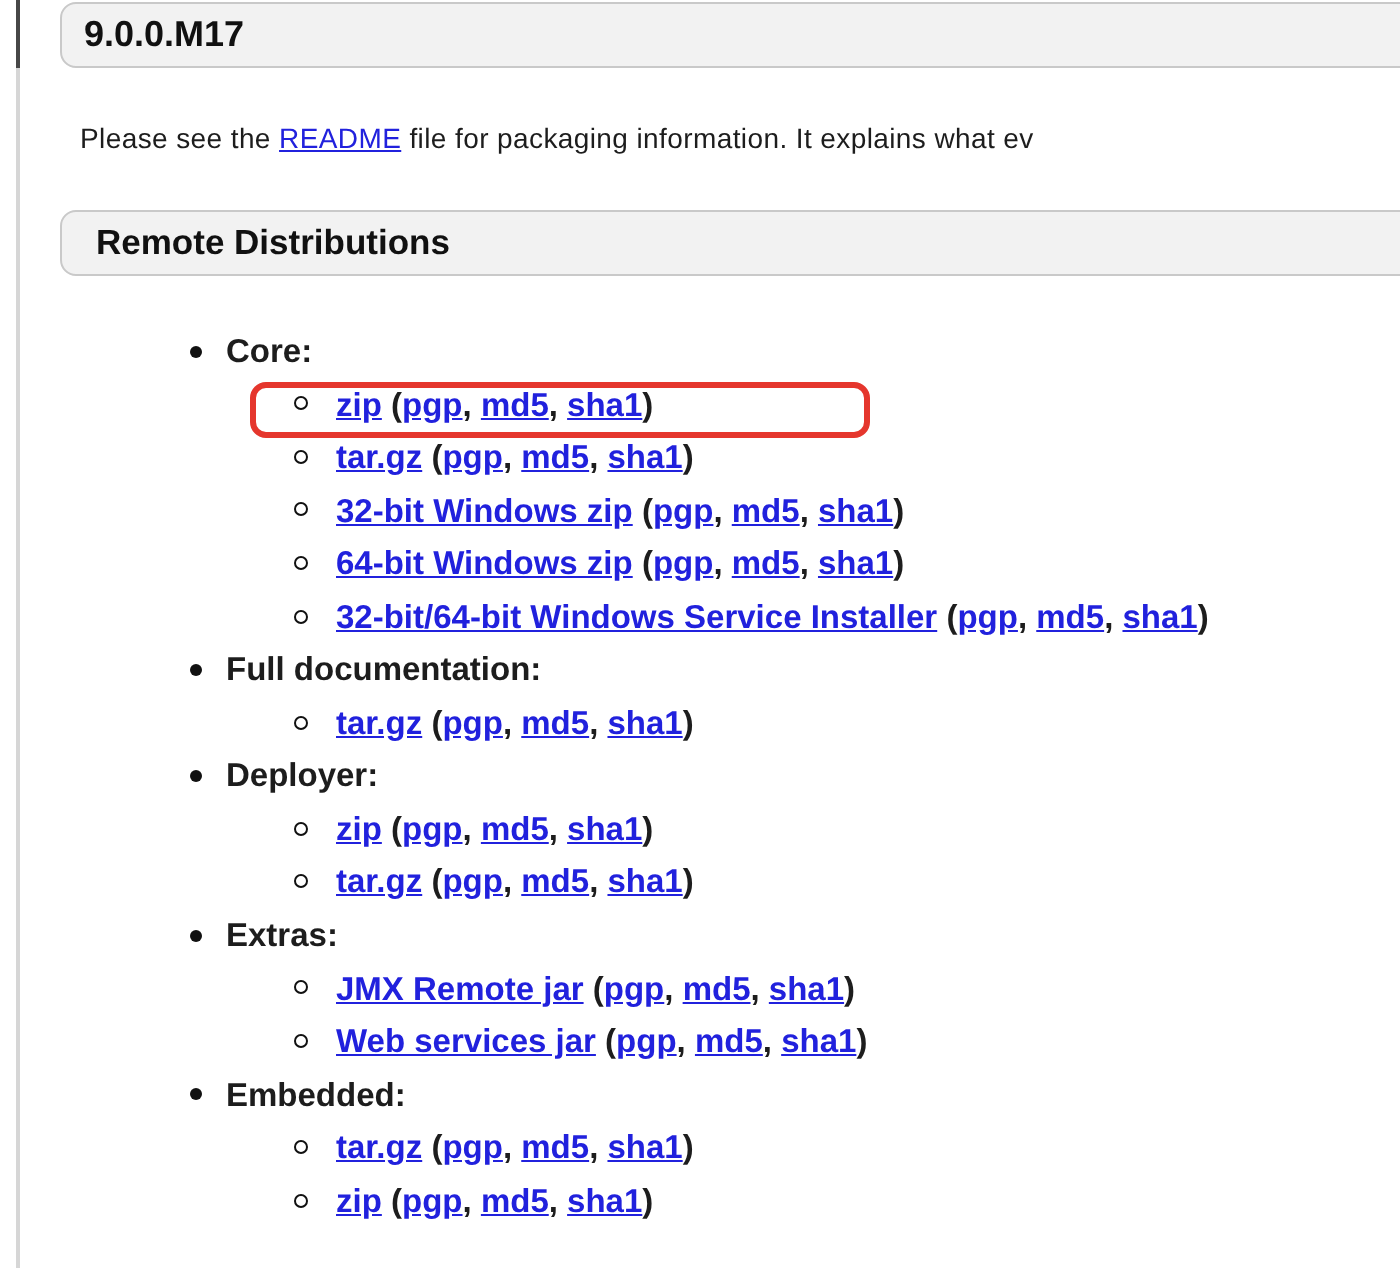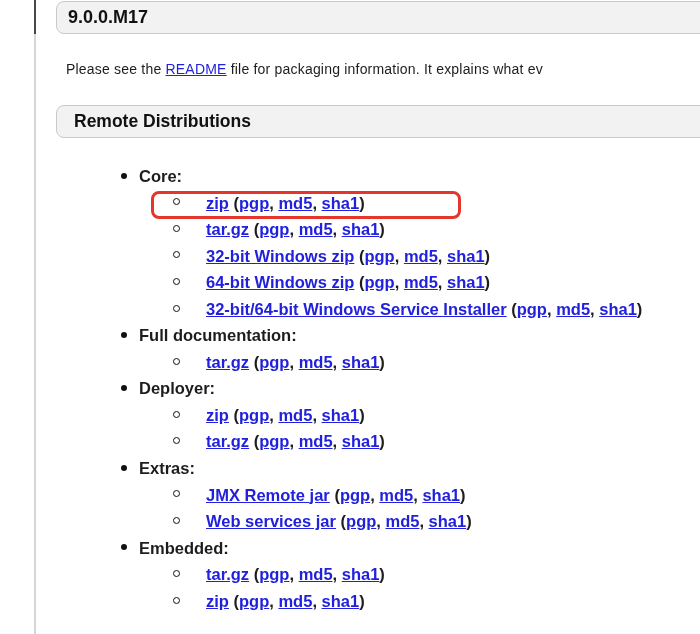--- a/index.html
+++ b/index.html
@@ -1,20 +1,20 @@
 <!DOCTYPE html>
 <html><head>
 <meta charset="utf-8">
 <style>
   html,body{margin:0;padding:0;}
   body{
     width:700px;height:634px;background:#ffffff;overflow:hidden;position:relative;
     font-family:"Liberation Sans","DejaVu Sans",sans-serif;color:#1d1d1d;
   }
-  .canvas{position:absolute;inset:0;overflow:hidden;margin-left:26px;}
+  .canvas{position:absolute;inset:0;overflow:hidden;}
 
   
   .scroll-track{position:absolute;left:8px;top:0;width:2px;height:634px;background:#d6d6d6;}
   .scroll-thumb{position:absolute;left:8px;top:0;width:2px;height:34px;background:#474747;}
 
   
   .hbox{
     position:absolute;left:30px;right:-16px;height:31px;
     background:#f2f2f2;border:1px solid #c9c9c9;border-radius:8px;
     display:flex;align-items:center;
@@ -29,21 +29,21 @@
     font-size:14px;line-height:25px;letter-spacing:.2px;
     white-space:nowrap;overflow:hidden;
   }
 
   a.link{color:#2121dd;text-decoration:underline;cursor:pointer;}
 
   
   .dist-list{position:absolute;top:163px;left:0;right:0;font-weight:bold;}
   .row{position:relative;height:26.55px;line-height:26.55px;font-size:16.5px;white-space:nowrap;}
   .row .label{position:absolute;left:113px;color:#1d1d1d;}
-  .row .item-text{position:absolute;left:180px;text-align:center;}
+  .row .item-text{position:absolute;left:168px;text-align:center;}
   .disc{
     position:absolute;left:95px;top:50%;margin-top:-3.5px;
     width:6px;height:6px;background:#111;border-radius:50%;
   }
   .circle{
     position:absolute;left:147px;top:50%;margin-top:-4.5px;
     width:5px;height:5px;border:1.5px solid #111;border-radius:50%;background:#fff;
   }
 
   

